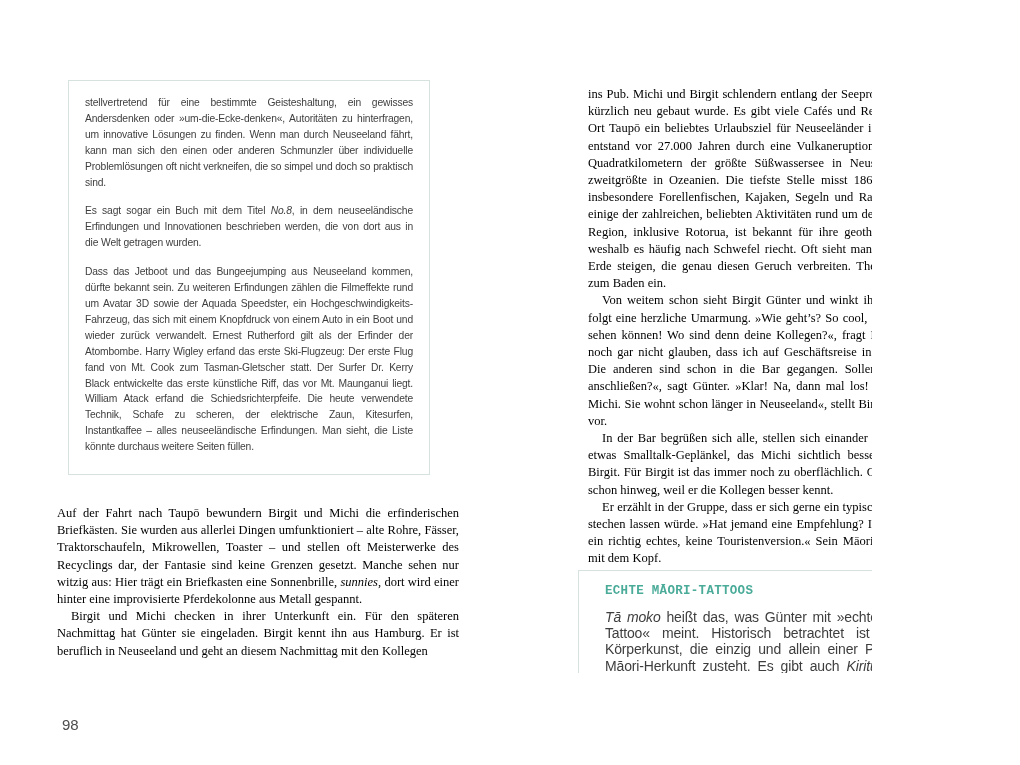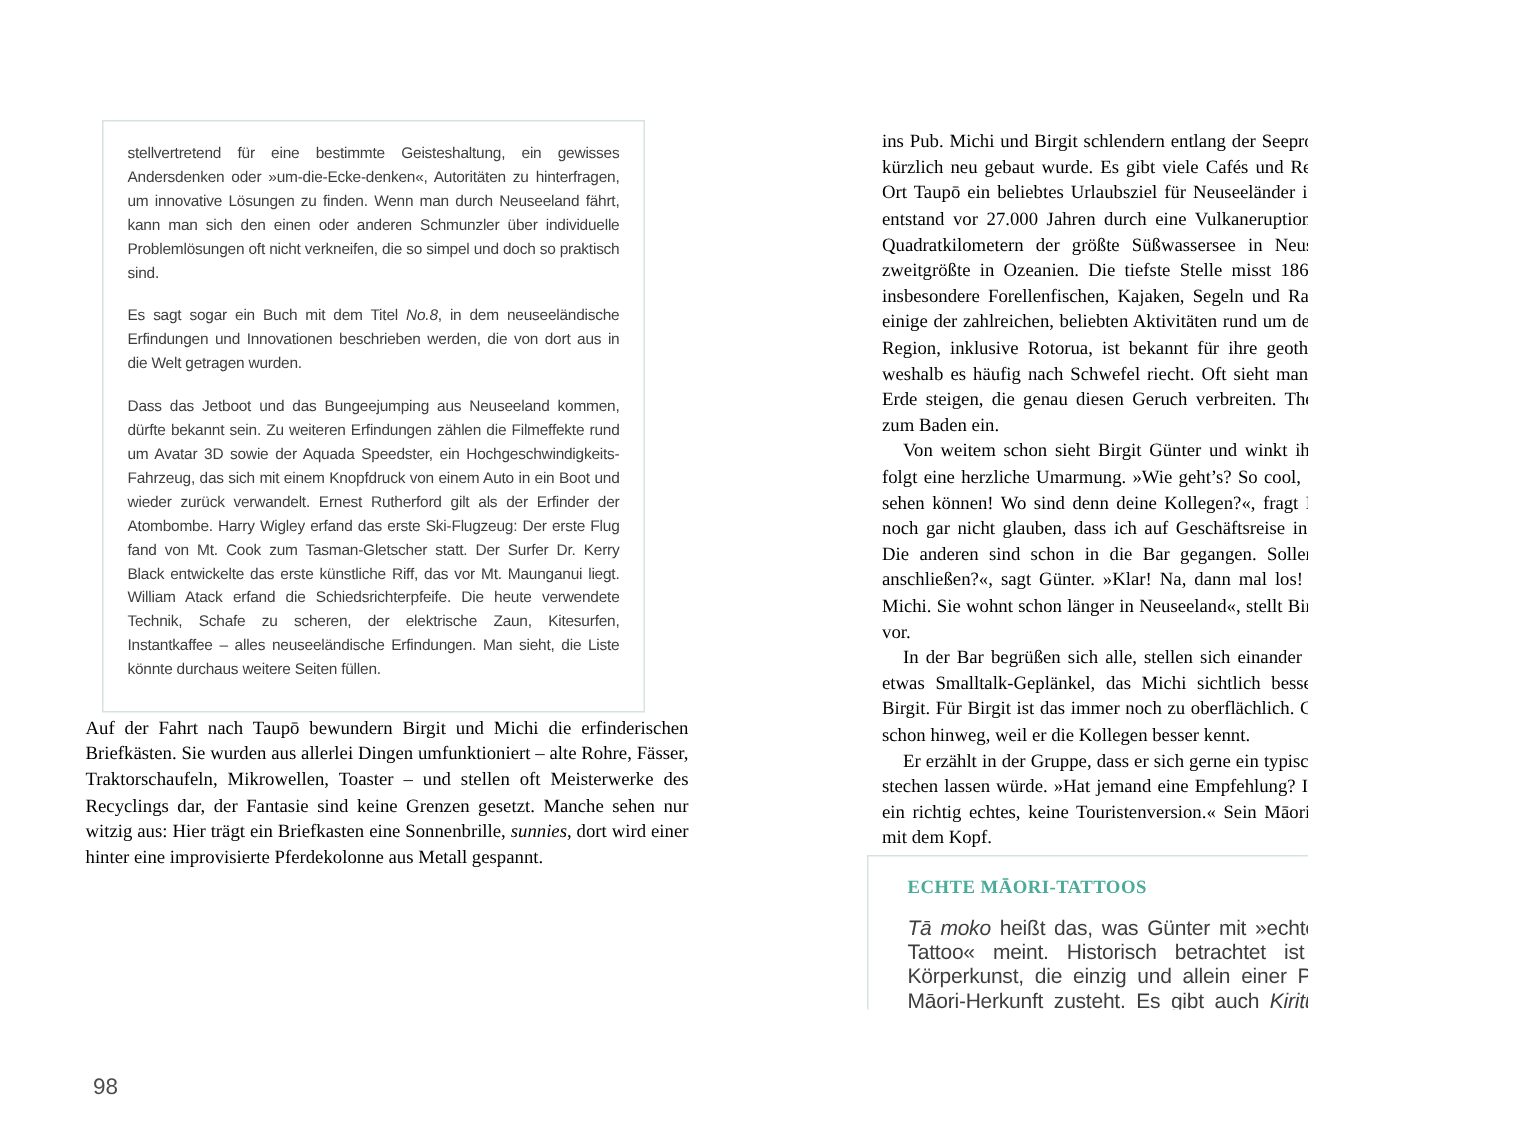--- a/index.html
+++ b/index.html
@@ -24,32 +24,32 @@
   }
   .info-box.left {
     left:68px; top:80px; width:362px;
     padding:14px 16px 6px 16px;
   }
   .info-box.left p {
     margin:0 0 13px 0; font-size:10.3px; line-height:15.9px;
     letter-spacing:-0.15px; text-align:justify; hyphens:auto; -webkit-hyphens:auto;
   }
   .left-body {
-    position:absolute; left:57px; top:477px; width:402px;
+    position:absolute; left:57px; top:505px; width:402px;
   }
   .right-body {
     position:absolute; left:588px; top:86px; width:371px;
   }
   .info-box.right {
     left:578px; top:570px; width:377px; height:103px;
     border-bottom:none; overflow:hidden;
     padding:13px 20px 0 26px;
   }
   .info-box-title {
-    font-family:Liberation Serif, serif;
+    font-family:Liberation Mono, monospace;
     font-weight:bold; font-size:12.5px; letter-spacing:0.3px;
     color:#4aab99; margin:0 0 11px 0;
   }
   .info-box.right p {
     margin:0; font-size:14px; line-height:16.2px;
     letter-spacing:-0.15px; text-align:justify; hyphens:auto; -webkit-hyphens:auto;
   }
   .page-num {
     position:absolute; top:716px;
     font-family:"Liberation Sans", sans-serif;
@@ -65,20 +65,21 @@
 <div class="spread">
 
   <div class="info-box left sans-box">
     <p><span>stellvertretend für eine bestimmte Geisteshaltung, ein gewisses Andersdenken oder »um-die-Ecke-denken«, Autoritäten zu hinterfragen, um innovative Lösungen zu finden. Wenn man durch Neuseeland fährt, kann man sich den einen oder anderen Schmunzler über individuelle Problemlösungen oft nicht verkneifen, die so simpel und doch so praktisch sind.</span></p>
     <p><span>Es sagt sogar ein Buch mit dem Titel </span><em>No.8</em><span>, in dem neuseeländische Erfindungen und Innovationen beschrieben werden, die von dort aus in die Welt getragen wurden.</span></p>
     <p><span>Dass das Jetboot und das Bungeejumping aus Neuseeland kommen, dürfte bekannt sein. Zu weiteren Erfindungen zählen die Filmeffekte rund um Avatar 3D sowie der Aquada Speedster, ein Hochgeschwindigkeits-Fahrzeug, das sich mit einem Knopfdruck von einem Auto in ein Boot und wieder zurück verwandelt. Ernest Rutherford gilt als der Erfinder der Atombombe. Harry Wigley erfand das erste Ski-Flugzeug: Der erste Flug fand von Mt. Cook zum Tasman-Gletscher statt. Der Surfer Dr. Kerry Black entwickelte das erste künstliche Riff, das vor Mt. Maunganui liegt. William Atack erfand die Schiedsrichterpfeife. Die heute verwendete Technik, Schafe zu scheren, der elektrische Zaun, Kitesurfen, Instantkaffee – alles neuseeländische Erfindungen. Man sieht, die Liste könnte durchaus weitere Seiten füllen.</span></p>
   </div>
 
   <div class="left-body serif">
     <p><span>Auf der Fahrt nach Taupō bewundern Birgit und Michi die erfinderischen Briefkästen. Sie wurden aus allerlei Dingen umfunktioniert – alte Rohre, Fässer, Traktorschaufeln, Mikrowellen, Toaster – und stellen oft Meisterwerke des Recyclings dar, der Fantasie sind keine Grenzen gesetzt. Manche sehen nur witzig aus: Hier trägt ein Briefkasten eine Sonnenbrille, </span><em>sunnies</em><span>, dort wird einer hinter eine improvisierte Pferdekolonne aus Metall gespannt.</span></p>
+    <p class="indent"><span>Birgit und Michi checken in ihrer Unterkunft ein. Für den späteren Nachmittag hat Günter sie eingeladen. Birgit kennt ihn aus Hamburg. Er ist beruflich in Neuseeland und geht an diesem Nachmittag mit den Kollegen</span></p>
   </div>
 
   <div class="right-body serif">
     <p><span>ins Pub. Michi und Birgit schlendern entlang der Seepromenade, die erst kürzlich neu gebaut wurde. Es gibt viele Cafés und Restaurants, da der Ort Taupō ein beliebtes Urlaubsziel für Neuseeländer ist. Der Kratersee entstand vor 27.000 Jahren durch eine Vulkaneruption. Er ist mit 616 Quadratkilometern der größte Süßwassersee in Neuseeland und der zweitgrößte in Ozeanien. Die tiefste Stelle misst 186 Meter. Fischen, insbesondere Forellenfischen, Kajaken, Segeln und Radfahren sind nur einige der zahlreichen, beliebten Aktivitäten rund um den See. Die ganze Region, inklusive Rotorua, ist bekannt für ihre geothermale Aktivität, weshalb es häufig nach Schwefel riecht. Oft sieht man Dämpfe aus der Erde steigen, die genau diesen Geruch verbreiten. Thermalbäder laden zum Baden ein.</span></p>
     <p class="indent"><span>Von weitem schon sieht Birgit Günter und winkt ihm erfreut zu. Es folgt eine herzliche Umarmung. »Wie geht’s? So cool, dass wir uns hier sehen können! Wo sind denn deine Kollegen?«, fragt Birgit. »Ich kann noch gar nicht glauben, dass ich auf Geschäftsreise in Neuseeland bin. Die anderen sind schon in die Bar gegangen. Sollen wir uns ihnen anschließen?«, sagt Günter. »Klar! Na, dann mal los! Das ist übrigens Michi. Sie wohnt schon länger in Neuseeland«, stellt Birgit ihre Freundin vor.</span></p>
     <p class="indent"><span>In der Bar begrüßen sich alle, stellen sich einander vor, und es folgt etwas Smalltalk-Geplänkel, das Michi sichtlich besser beherrscht als Birgit. Für Birgit ist das immer noch zu oberflächlich. Günter ist darüber schon hinweg, weil er die Kollegen besser kennt.</span></p>
     <p class="indent"><span>Er erzählt in der Gruppe, dass er sich gerne ein typisches Māori-Tattoo stechen lassen würde. »Hat jemand eine Empfehlung? Ich hätte gerne so ein richtig echtes, keine Touristenversion.« Sein Māori-Kollege wiegelt mit dem Kopf.</span></p>
   </div>
 
   <div class="info-box right sans-box">

